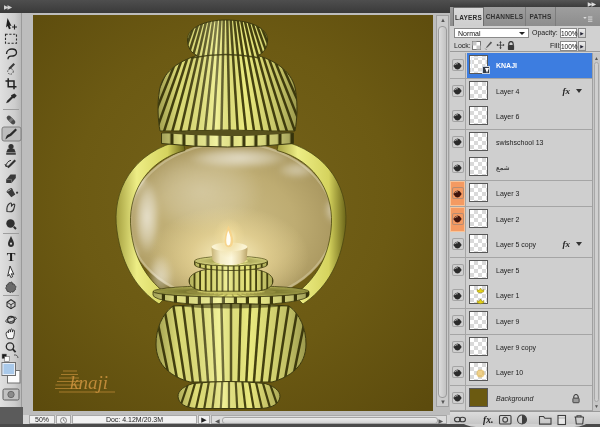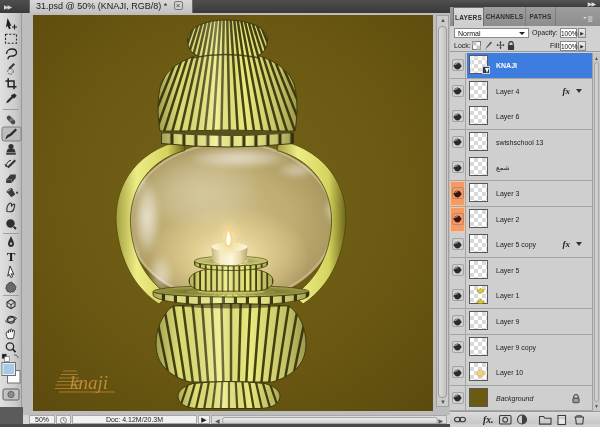--- a/index.html
+++ b/index.html
@@ -19,21 +19,21 @@
 #toolfoot { position:absolute; left:0; top:407px; width:23px; height:20px; background:#5b5b5b; }
 #canvaswrap { position:absolute; left:23px; top:13px; width:427px; height:403px; background:#bdbdbd; }
 #art { position:absolute; left:10px; top:2px; width:400px; height:396px; display:block; }
 #vscroll { position:absolute; left:413px; top:2px; width:13px; height:392px;
   background:#cbcbcb; border:1px solid #a0a0a0; }
 #vscroll .arr { position:absolute; left:3px; font-size:6px; color:#555; }
 #statusbar { position:absolute; left:23px; top:415px; width:427px; height:10px; background:#d6d6d6; }
 .sbox { position:absolute; top:0; height:9px; background:#f1f1f1; border:1px solid #a8a8a8;
   font-size:7px; color:#222; line-height:8px; }
 #bottomstrip { position:absolute; left:0; top:424px; width:600px; height:3px; background:#4a4a4a; }
-#panel { position:absolute; left:450px; top:0; width:150px; height:427px; background:#d1d1d1; }
+#panel { position:absolute; left:450px; top:0; width:150px; height:427px; background:#d1d1d1;border-radius:26px; }
 #phead { position:absolute; left:0; top:0; width:150px; height:7px; background:linear-gradient(#555,#3c3c3c); }
 #phead .arr { position:absolute; right:5px; top:0; color:#ddd; font-size:6px; letter-spacing:-1px; }
 #ptabs { position:absolute; left:0; top:7px; width:150px; height:19px; background:linear-gradient(#9e9e9e,#8d8d8d); }
 .ptab { position:absolute; top:0; height:19px; font-size:6.5px; font-weight:bold; color:#2c2c2c;
   line-height:19px; text-align:center; letter-spacing:0.2px; }
 #tabL { left:3px; width:31px; background:linear-gradient(#dadada,#cecece); border:1px solid #6e6e6e; border-bottom:none; }
 #tabC { left:34px; width:42px; color:#323232; border-right:1px solid #7c7c7c; }
 #tabP { left:76px; width:30px; color:#323232; border-right:1px solid #7c7c7c; }
 #pmenuicon { position:absolute; right:7px; top:9px; width:10px; height:7px; }
 #prow1 { position:absolute; left:0; top:26px; width:150px; height:13px; background:#d1d1d1; }
@@ -65,21 +65,20 @@
 .orangecell { background:#f49a62; box-shadow:inset 0 0 0 1px #f8c49a; }
 .lrow .thumb svg, .lrow .eyecell svg { display:block; }
 #pbottom { position:absolute; left:0; top:411px; width:150px; height:13px;
   background:linear-gradient(#dcdcdc,#c6c6c6); border-top:1px solid #9a9a9a; }
 .arabic { direction:rtl; }
 </style>
 </head>
 <body>
 <div id="topbar">
   <div id="tbArrows">▶▶</div>
-  <div id="doctab">31.psd @ 50% (KNAJI, RGB/8) * <span class="closex">×</span></div>
 </div>
 <div id="toolbar">
 <svg width="22" height="394" viewBox="0 0 22 394">
   <g fill="none" stroke="#9e9e9e" stroke-width="1">
     <path d="M 3 96.5 H 19"></path>
         <path d="M 3 220.5 H 19"></path>
         <path d="M 3 282.5 H 19"></path>
   </g>
   <g transform="translate(9,10.5)">
         <path d="M -1.5 -5.5 L 2.5 2.5 L 0.5 2 L 1.8 5 L 0 5.7 L -1.3 2.6 L -3 4 Z" fill="#1e1e1e"></path>

